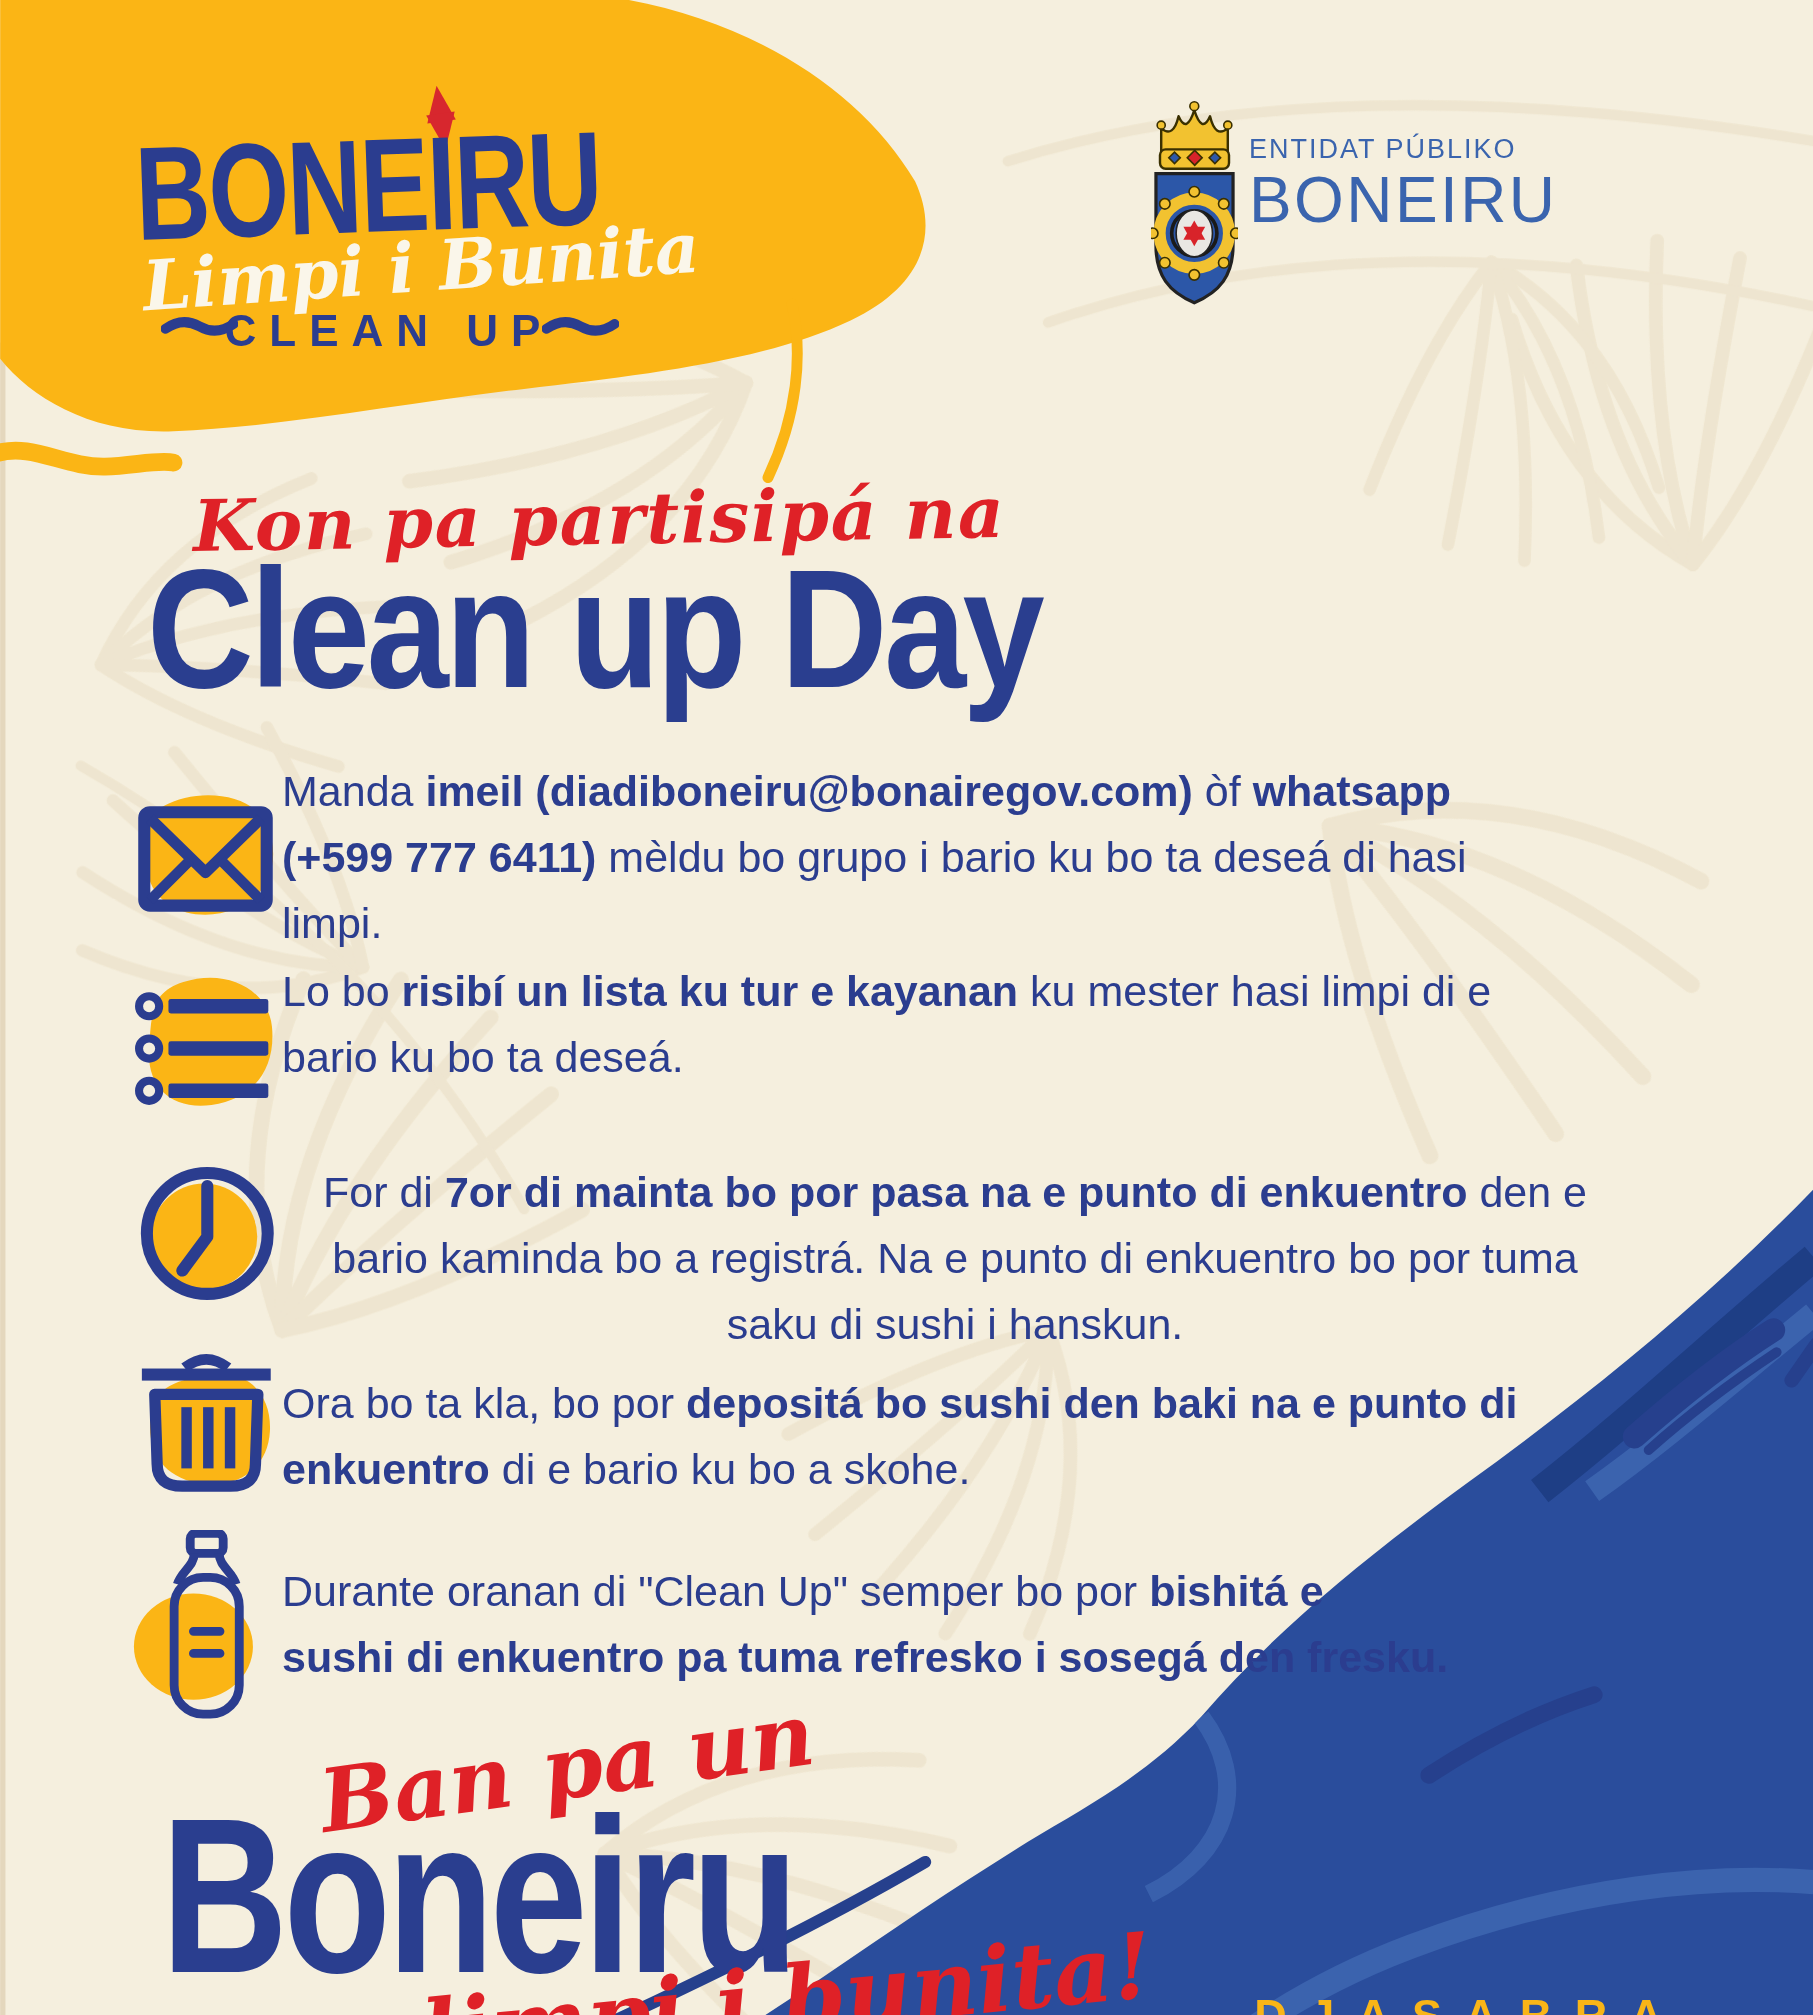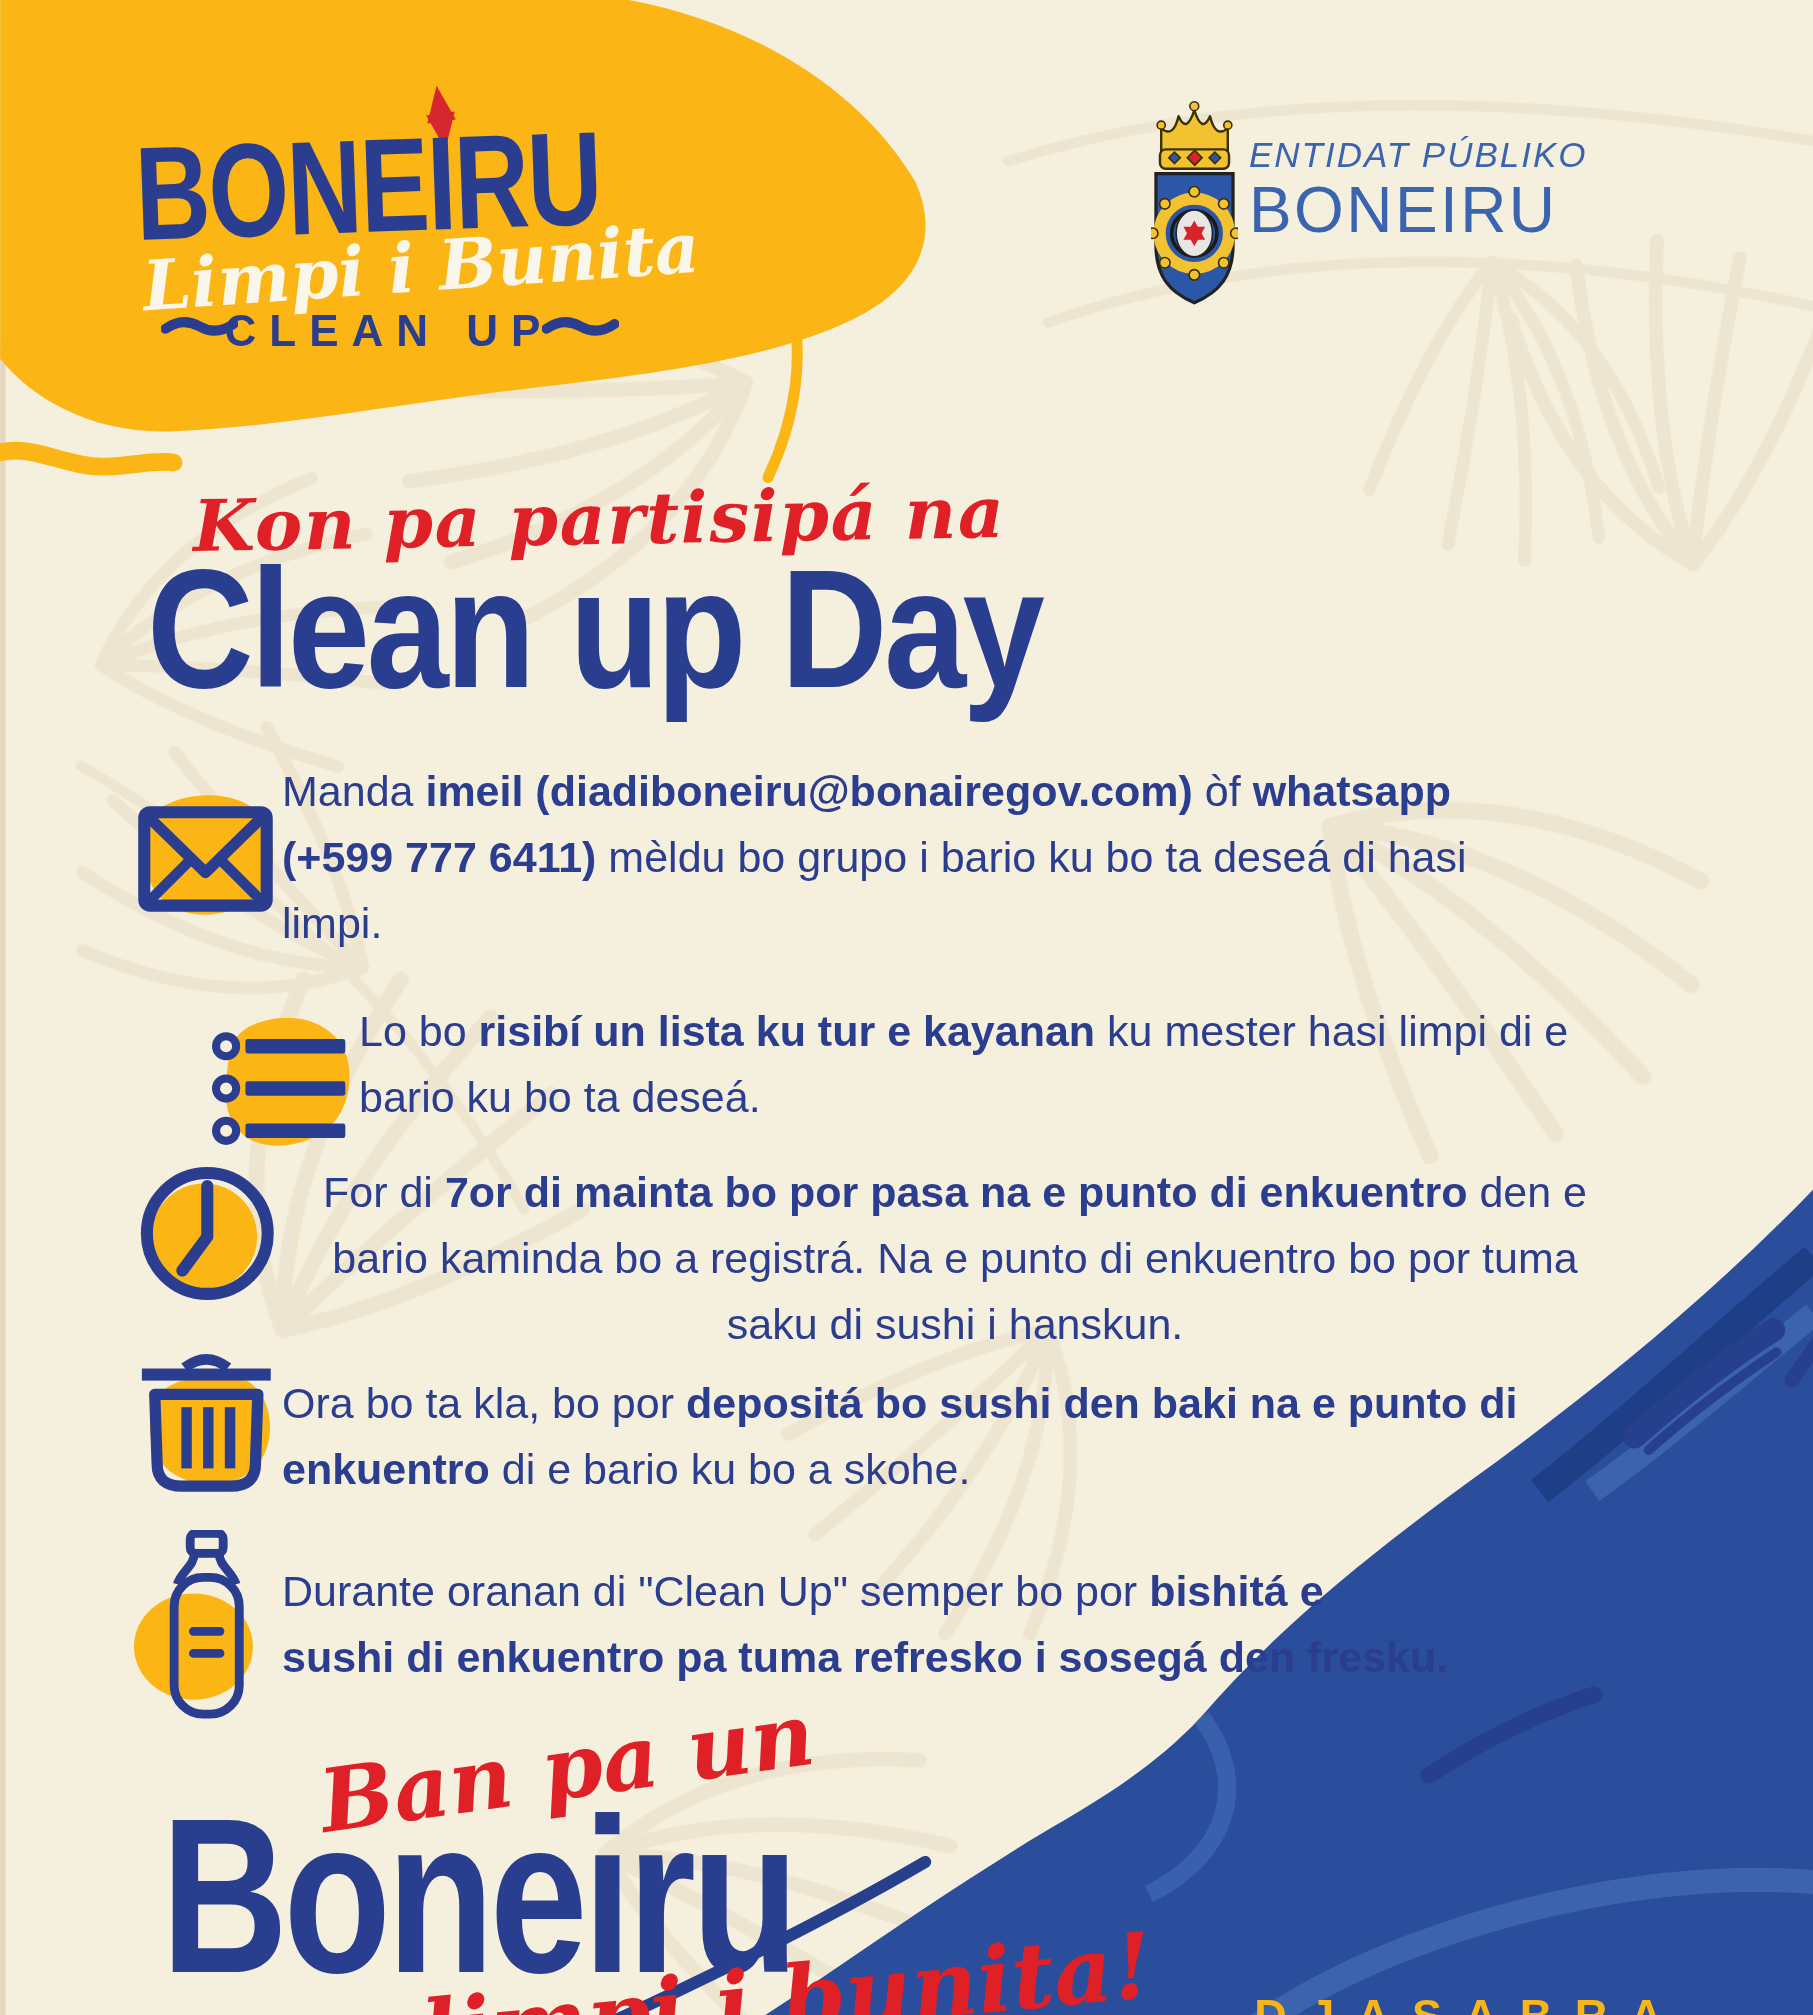--- a/index.html
+++ b/index.html
@@ -14,21 +14,21 @@
     font-size:133px;font-weight:700;color:#2B3D8F;letter-spacing:-2.4px;line-height:1;
     transform:rotate(-2deg) scaleX(.78);transform-origin:left top;z-index:3;}
   .brand-sub{position:absolute;left:133px;top:232px;width:576px;text-align:center;
     font-family:"DejaVu Serif",serif;font-style:italic;font-weight:700;
     font-size:69px;color:#FAF6EA;transform:rotate(-4deg);line-height:1;z-index:3;}
   .brand-tag{position:absolute;left:121px;top:306px;width:536px;text-align:center;
     font-size:44px;font-weight:700;letter-spacing:13px;color:#2B3D8F;z-index:3;}
 
   
   .gov{position:absolute;left:1249px;top:133px;z-index:3;color:#3A64AE;}
-  .gov-line1{font-size:35px;letter-spacing:2px;line-height:1.25;font-style:italic;}
+  .gov-line1{font-size:27px;letter-spacing:2px;line-height:1.25;}
   .gov-line2{font-size:64px;letter-spacing:2.4px;line-height:1.05;}
 
   
   .kicker{position:absolute;left:193px;top:484px;font-family:"DejaVu Serif",serif;
     font-style:italic;font-weight:700;font-size:71px;color:#DF2127;letter-spacing:1.6px;
     transform:rotate(-1deg);z-index:3;line-height:1;}
   .heading{position:absolute;left:147px;top:545px;font-size:168px;font-weight:700;
     color:#2A3E8F;letter-spacing:-4px;line-height:1;transform:scaleX(.88);
     transform-origin:left top;z-index:3;}
 
@@ -197,21 +197,21 @@
       <svg style="margin-top:32px;" width="147" height="139" viewBox="0 0 365 345">
         <path d="M75,40 C165,-10 305,10 335,90 C365,170 345,260 255,295 C165,330 65,300 40,220 C17,150 15,80 75,40 Z" fill="#FBB515"></path>
         <rect x="28" y="55" width="304" height="232" rx="14" fill="none" stroke="#2B3D8F" stroke-width="30"></rect>
         <path d="M42,70 L180,205 L318,70" fill="none" stroke="#2B3D8F" stroke-width="28" stroke-linejoin="round"></path>
         <path d="M42,274 L142,174 M318,274 L218,174" fill="none" stroke="#2B3D8F" stroke-width="26"></path>
       </svg>
     </div>
     <div class="step-text"><span>Manda </span><span class="b">imeil (diadiboneiru@bonairegov.com)</span><span>  òf </span><span class="b">whatsapp</span><br><span class="b">(+599 777 6411)</span><span> mèldu bo grupo i bario ku bo ta deseá di hasi</span><br><span>limpi.</span></div>
   </div>
 
-  <div class="step" style="top:998px;justify-content:flex-end;">
+  <div class="step" style="top:958px;">
     <div class="step-icon">
       <svg style="margin-top:16px;" width="147" height="139" viewBox="0 0 365 345">
         <path d="M125,20 C235,-15 335,40 345,130 C355,230 305,310 195,325 C95,338 35,280 40,190 C45,100 45,45 125,20 Z" fill="#FBB515"></path>
         <g stroke="#2B3D8F">
           <circle cx="40" cy="80" r="25" fill="#F5EFDE" stroke-width="20"></circle>
           <rect x="88" y="62" width="248" height="36" rx="6" fill="#2B3D8F" stroke="none"></rect>
           <circle cx="40" cy="185" r="25" fill="#F5EFDE" stroke-width="20"></circle>
           <rect x="88" y="167" width="248" height="36" rx="6" fill="#2B3D8F" stroke="none"></rect>
           <circle cx="40" cy="290" r="25" fill="#F5EFDE" stroke-width="20"></circle>
           <rect x="88" y="272" width="248" height="36" rx="6" fill="#2B3D8F" stroke="none"></rect>

